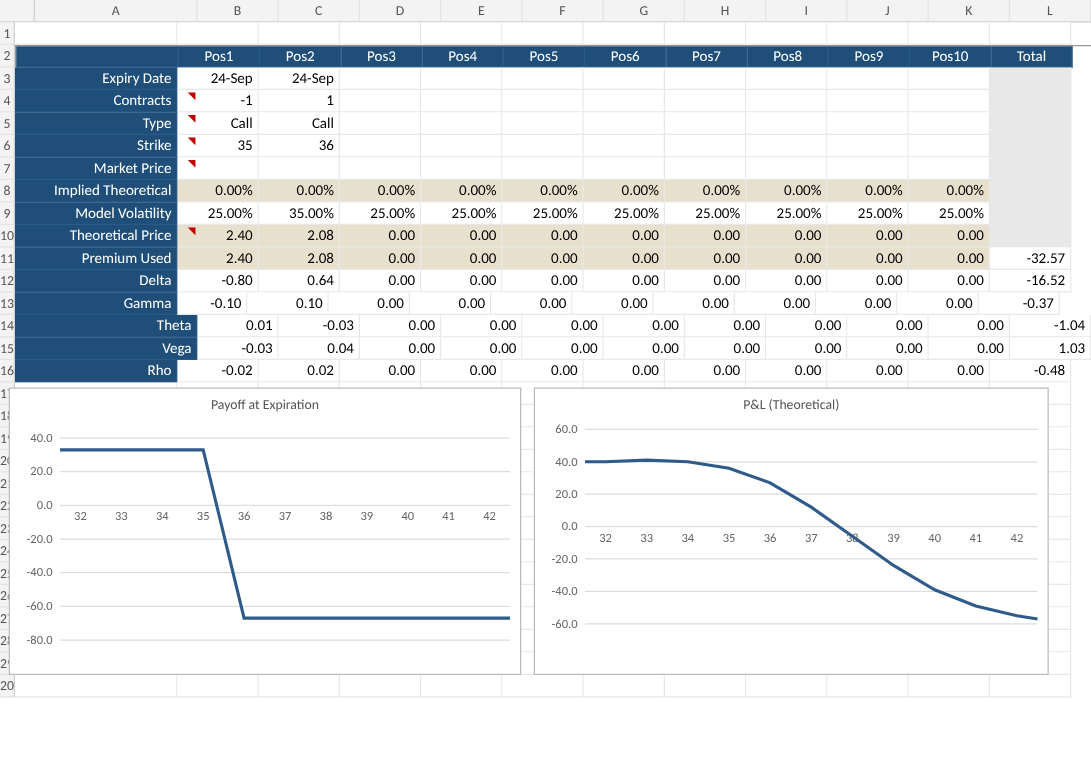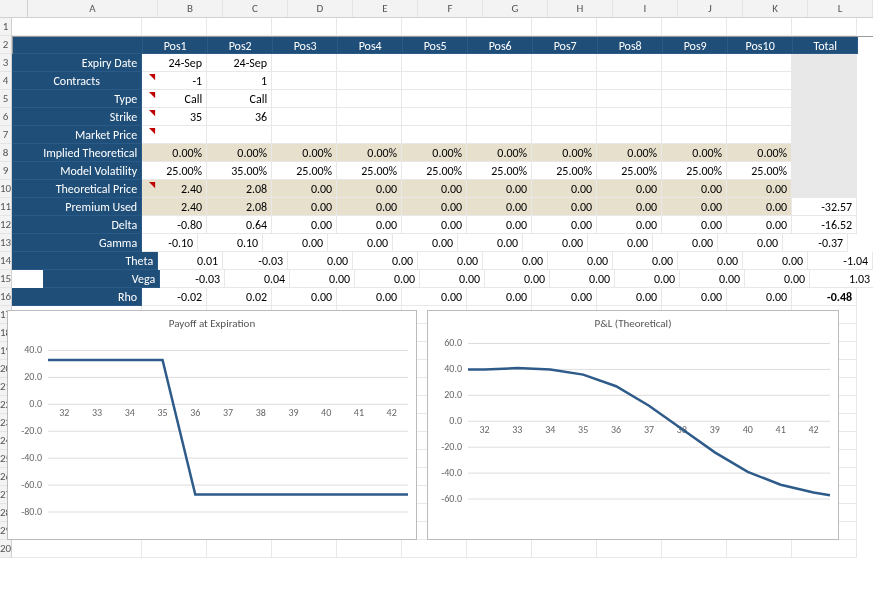--- a/index.html
+++ b/index.html
@@ -149,21 +149,21 @@
         <div class="cell data-cell" style="width: 65px;"></div>
         <div class="cell data-cell" style="width: 65px;"></div>
         <div class="cell data-cell" style="width: 65px;"></div>
         <div class="cell data-cell" style="width: 65px;"></div>
         <div class="cell data-cell" style="width: 65px;"></div>
         <div class="cell data-cell" style="width: 65px;"></div>
         <div class="cell data-cell" style="width: 65px;"></div>
         <div class="cell total-blank" style="width: 65px;"></div>
       </div>
       <div class="g-row">
-        <div class="cell label-cell" style="width: 130px; text-align: center;">Contracts</div>
+        <div class="cell label-cell" style="width: 130px;">Contracts</div>
         <div class="cell data-cell" style="width: 65px;">-1</div>
         <div class="cell data-cell" style="width: 65px;">1</div>
         <div class="cell data-cell" style="width: 65px;"></div>
         <div class="cell data-cell" style="width: 65px;"></div>
         <div class="cell data-cell" style="width: 65px;"></div>
         <div class="cell data-cell" style="width: 65px;"></div>
         <div class="cell data-cell" style="width: 65px;"></div>
         <div class="cell data-cell" style="width: 65px;"></div>
         <div class="cell data-cell" style="width: 65px;"></div>
         <div class="cell data-cell" style="width: 65px;"></div>
@@ -303,21 +303,21 @@
         <div class="cell data-cell" style="width: 65px;">0.00</div>
         <div class="cell data-cell" style="width: 65px;">0.00</div>
         <div class="cell data-cell" style="width: 65px;">0.00</div>
         <div class="cell data-cell" style="width: 65px;">0.00</div>
         <div class="cell data-cell" style="width: 65px;">0.00</div>
         <div class="cell data-cell" style="width: 65px;">0.00</div>
         <div class="cell data-cell" style="width: 65px;">0.00</div>
         <div class="cell data-cell" style="width: 65px;">-1.04</div>
       </div>
       <div class="g-row">
-        <div class="cell label-cell" style="width: 117px; margin-left: 31px;">Vega</div>
+        <div class="cell label-cell" style="width: 146px;">Vega</div>
         <div class="cell data-cell" style="width: 65px;">-0.03</div>
         <div class="cell data-cell" style="width: 65px;">0.04</div>
         <div class="cell data-cell" style="width: 65px;">0.00</div>
         <div class="cell data-cell" style="width: 65px;">0.00</div>
         <div class="cell data-cell" style="width: 65px;">0.00</div>
         <div class="cell data-cell" style="width: 65px;">0.00</div>
         <div class="cell data-cell" style="width: 65px;">0.00</div>
         <div class="cell data-cell" style="width: 65px;">0.00</div>
         <div class="cell data-cell" style="width: 65px;">0.00</div>
         <div class="cell data-cell" style="width: 65px;">0.00</div>
@@ -328,21 +328,21 @@
         <div class="cell data-cell" style="width: 65px;">-0.02</div>
         <div class="cell data-cell" style="width: 65px;">0.02</div>
         <div class="cell data-cell" style="width: 65px;">0.00</div>
         <div class="cell data-cell" style="width: 65px;">0.00</div>
         <div class="cell data-cell" style="width: 65px;">0.00</div>
         <div class="cell data-cell" style="width: 65px;">0.00</div>
         <div class="cell data-cell" style="width: 65px;">0.00</div>
         <div class="cell data-cell" style="width: 65px;">0.00</div>
         <div class="cell data-cell" style="width: 65px;">0.00</div>
         <div class="cell data-cell" style="width: 65px;">0.00</div>
-        <div class="cell data-cell" style="width: 65px; font-weight: bold;">-0.48</div>
+        <div class="cell data-cell" style="width: 65px;">-0.48</div>
       </div>
       <div class="g-row">
         <div class="cell blank" style="width: 130px;"></div>
         <div class="cell blank" style="width: 65px;"></div>
         <div class="cell blank" style="width: 65px;"></div>
         <div class="cell blank" style="width: 65px;"></div>
         <div class="cell blank" style="width: 65px;"></div>
         <div class="cell blank" style="width: 65px;"></div>
         <div class="cell blank" style="width: 65px;"></div>
         <div class="cell blank" style="width: 65px;"></div>

